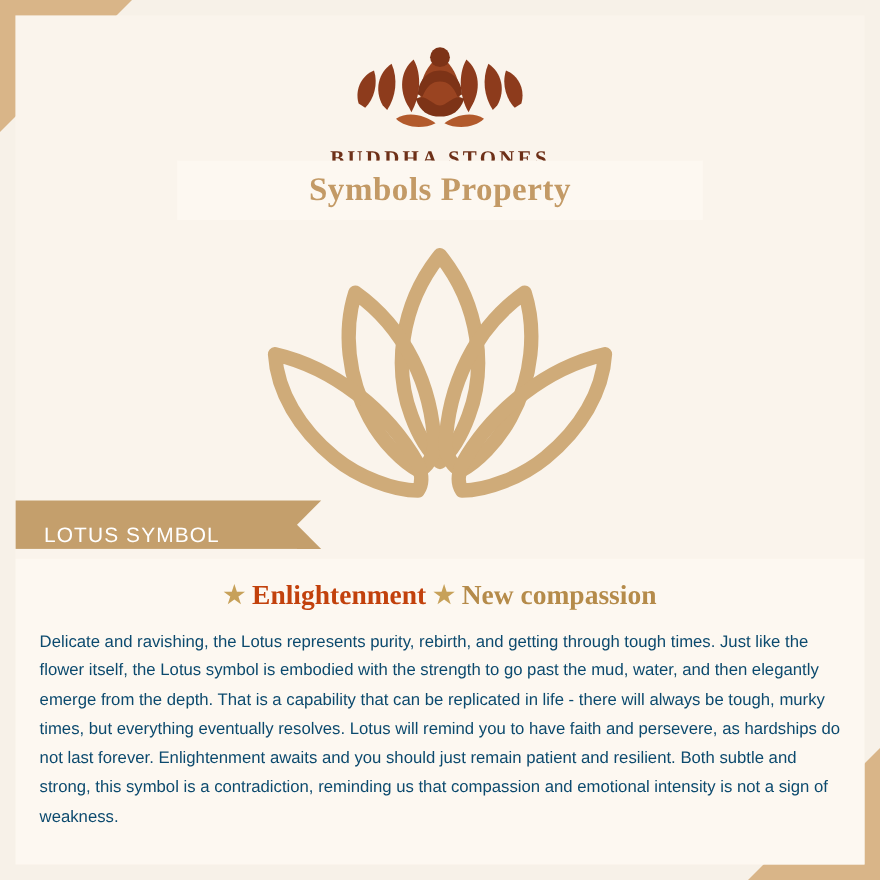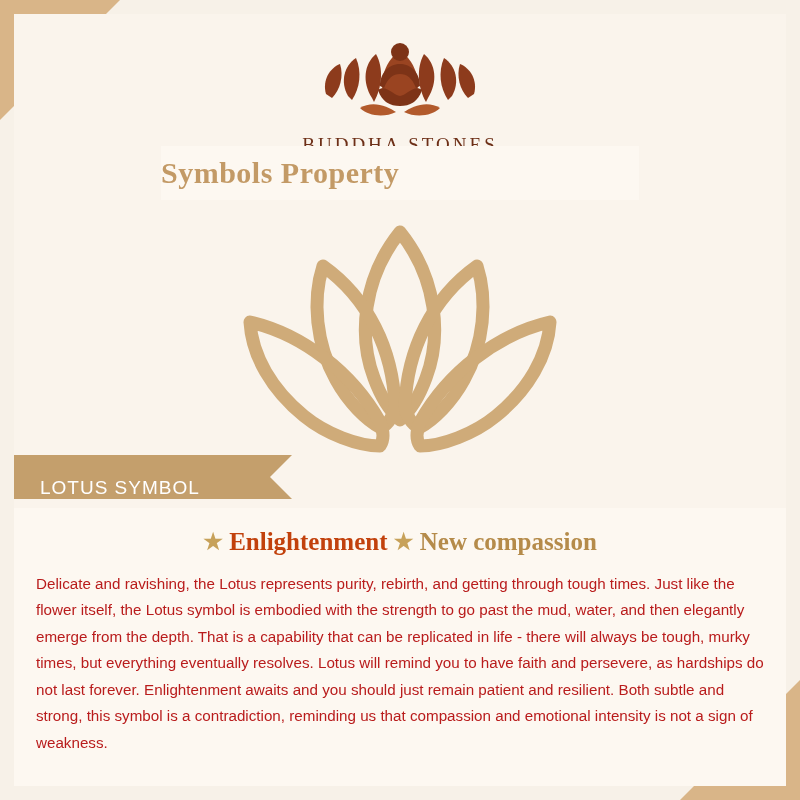--- a/index.html
+++ b/index.html
@@ -55,37 +55,37 @@
   }
   .brand-mark {
     width: 200px; height: 108px;
     margin: 0 auto;
     display: block;
   }
   .brand-name {
     margin-top: 2px;
     font-size: 19px;
     letter-spacing: 3px;
-    font-weight: normal;
+    font-weight: bold;
     color: #6d2f17;
     font-family: "Liberation Serif", serif;
     text-align: center;
   }
 
   
   .title-banner {
     position: absolute;
     top: 132px;
     left: 147px;
     width: 478px;
     height: 54px;
     background: #fdf8f1;
     display: flex;
     align-items: center;
-    justify-content: flex-start;
+    justify-content: center;
   }
   .title-banner .title-text {
     font-family: "Liberation Serif", serif;
     font-weight: bold;
     font-size: 30px;
     color: #c39a66;
     letter-spacing: 0.5px;
   }
 
   
@@ -153,21 +153,21 @@
     color: #c7a159;
     font-size: 22px;
     vertical-align: 1px;
   }
   .headline .hl-word { color: #c2410c; }
   .headline .hl-word2 { color: #b58b4a; }
 
   .body-text {
     font-size: 15.2px;
     line-height: 1.74;
-    color: #b91c1c;
+    color: #0c4a6e;
     text-align: left;
     font-family: "Liberation Sans", sans-serif;
     margin-top: 15px;
   }
 </style>
 </head>
 <body>
 
 <div class="corner corner-tl"></div>
 <div class="corner corner-br"></div>

